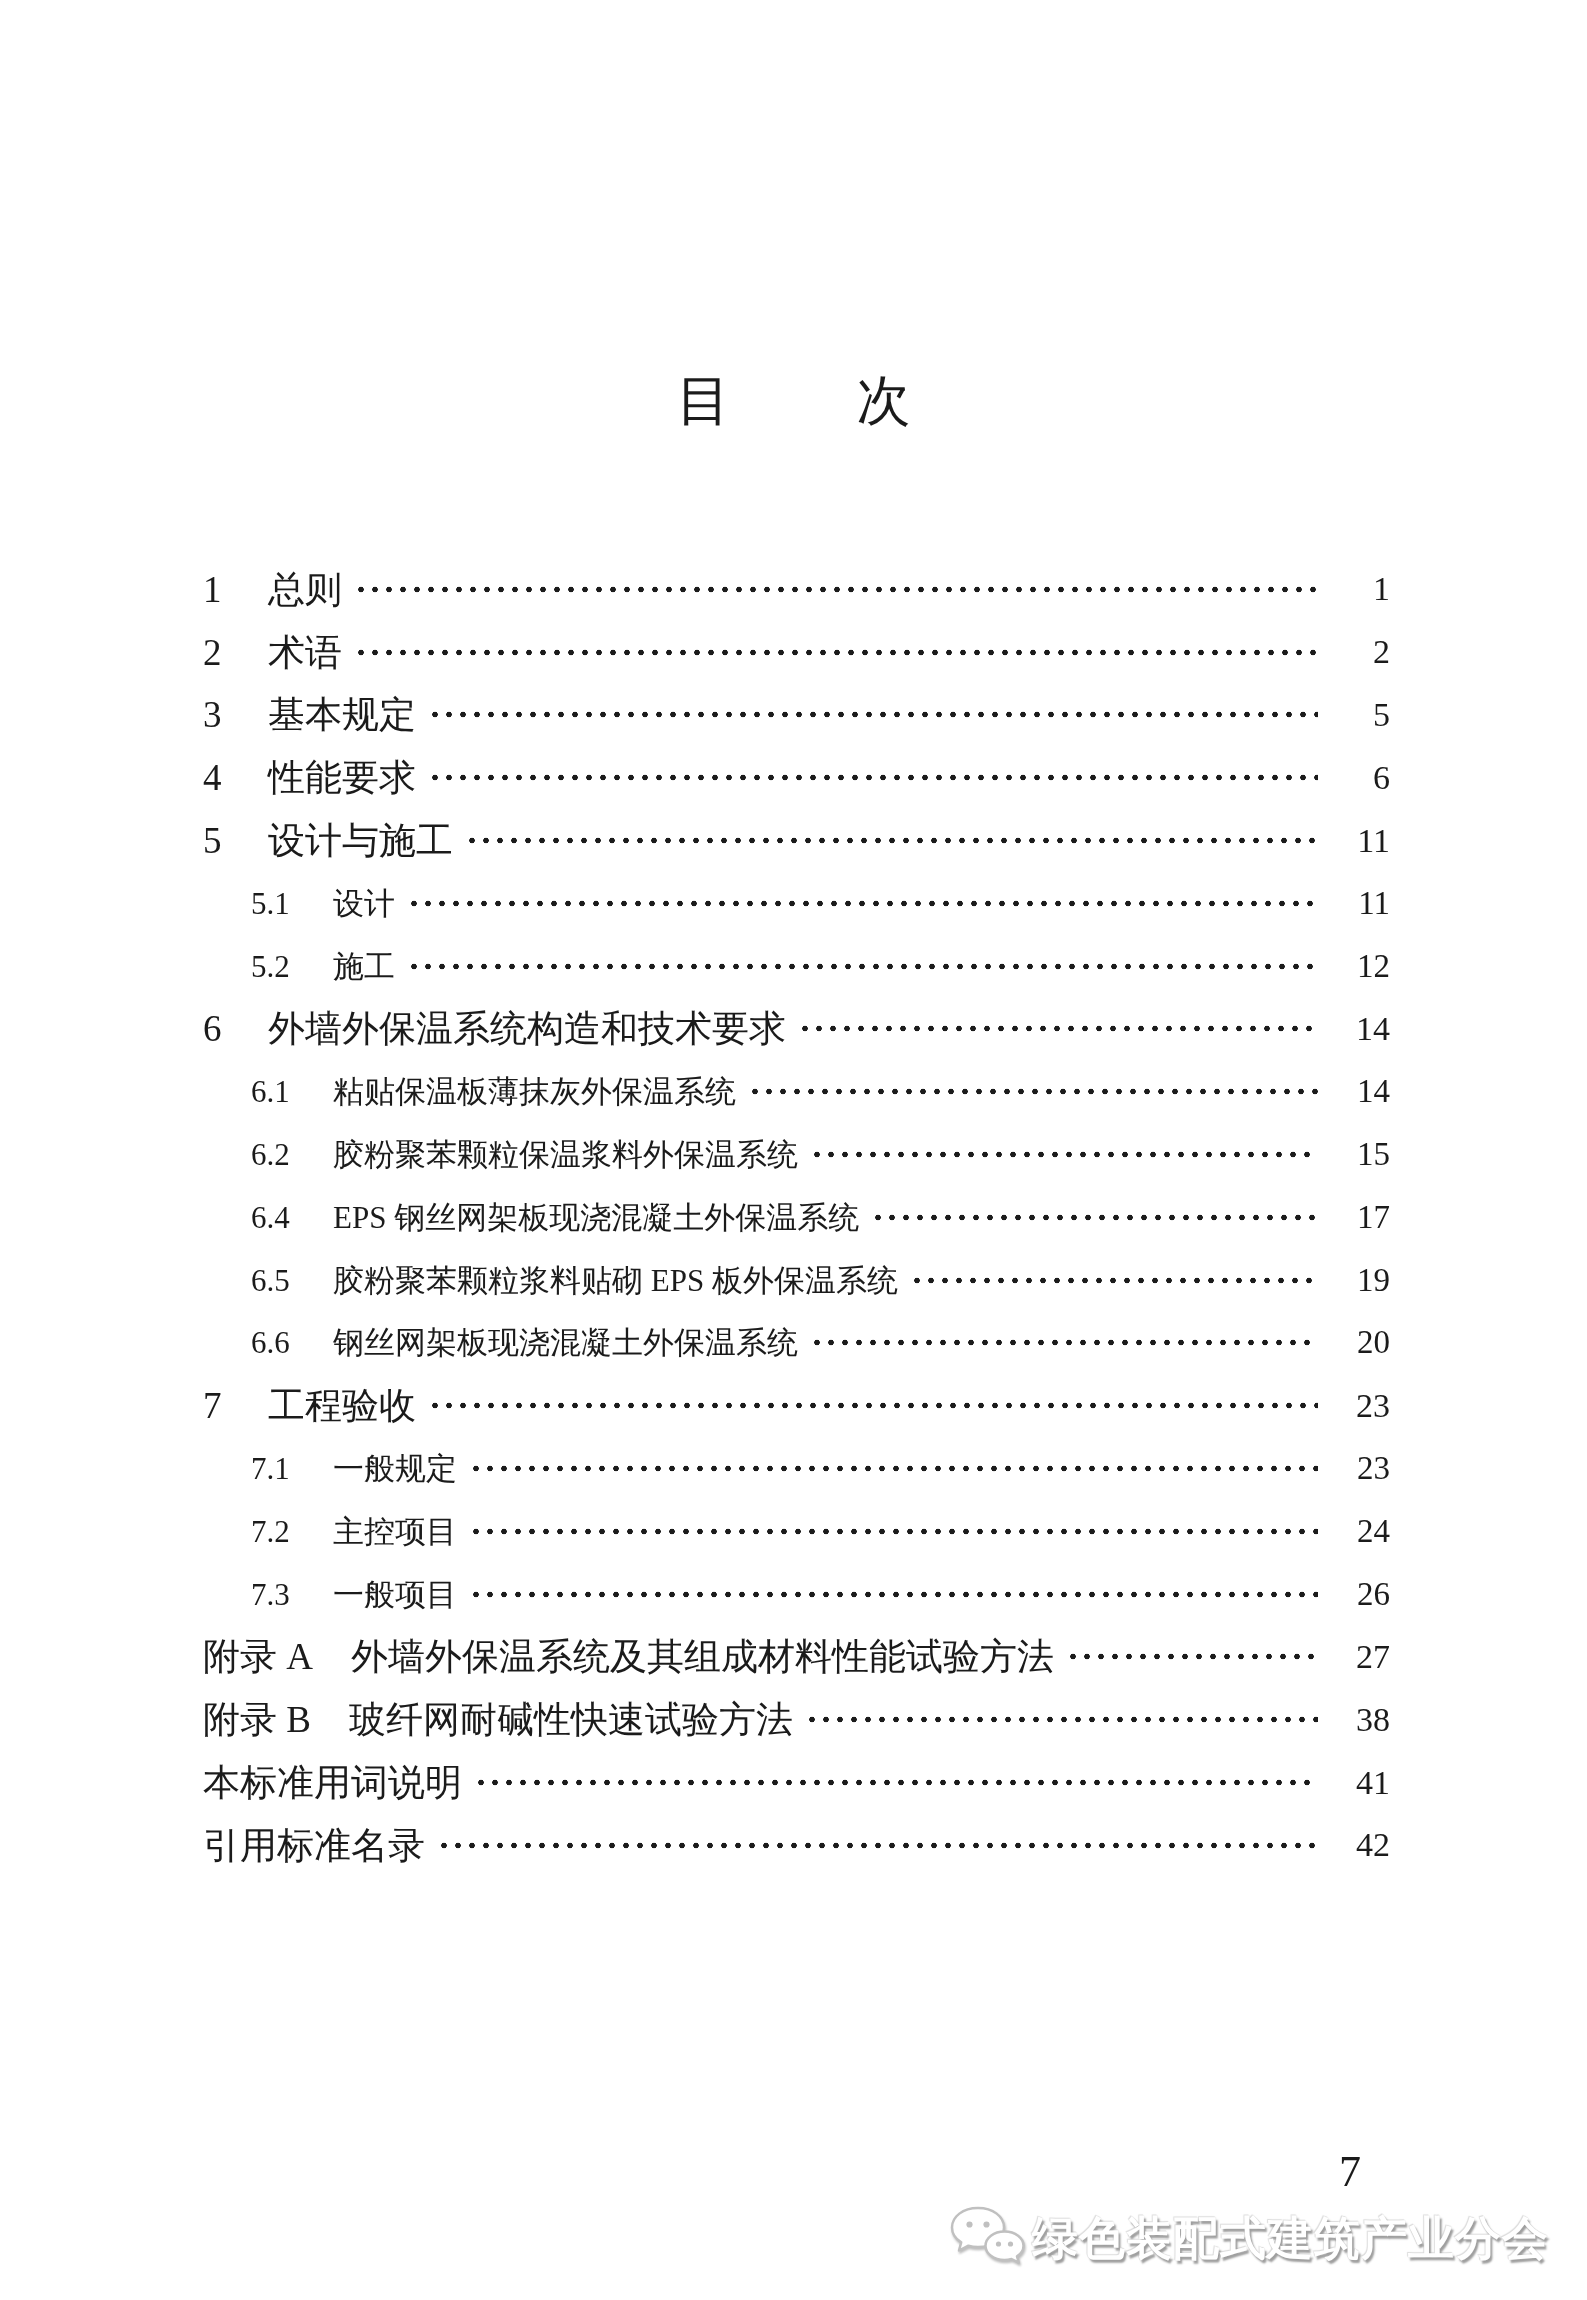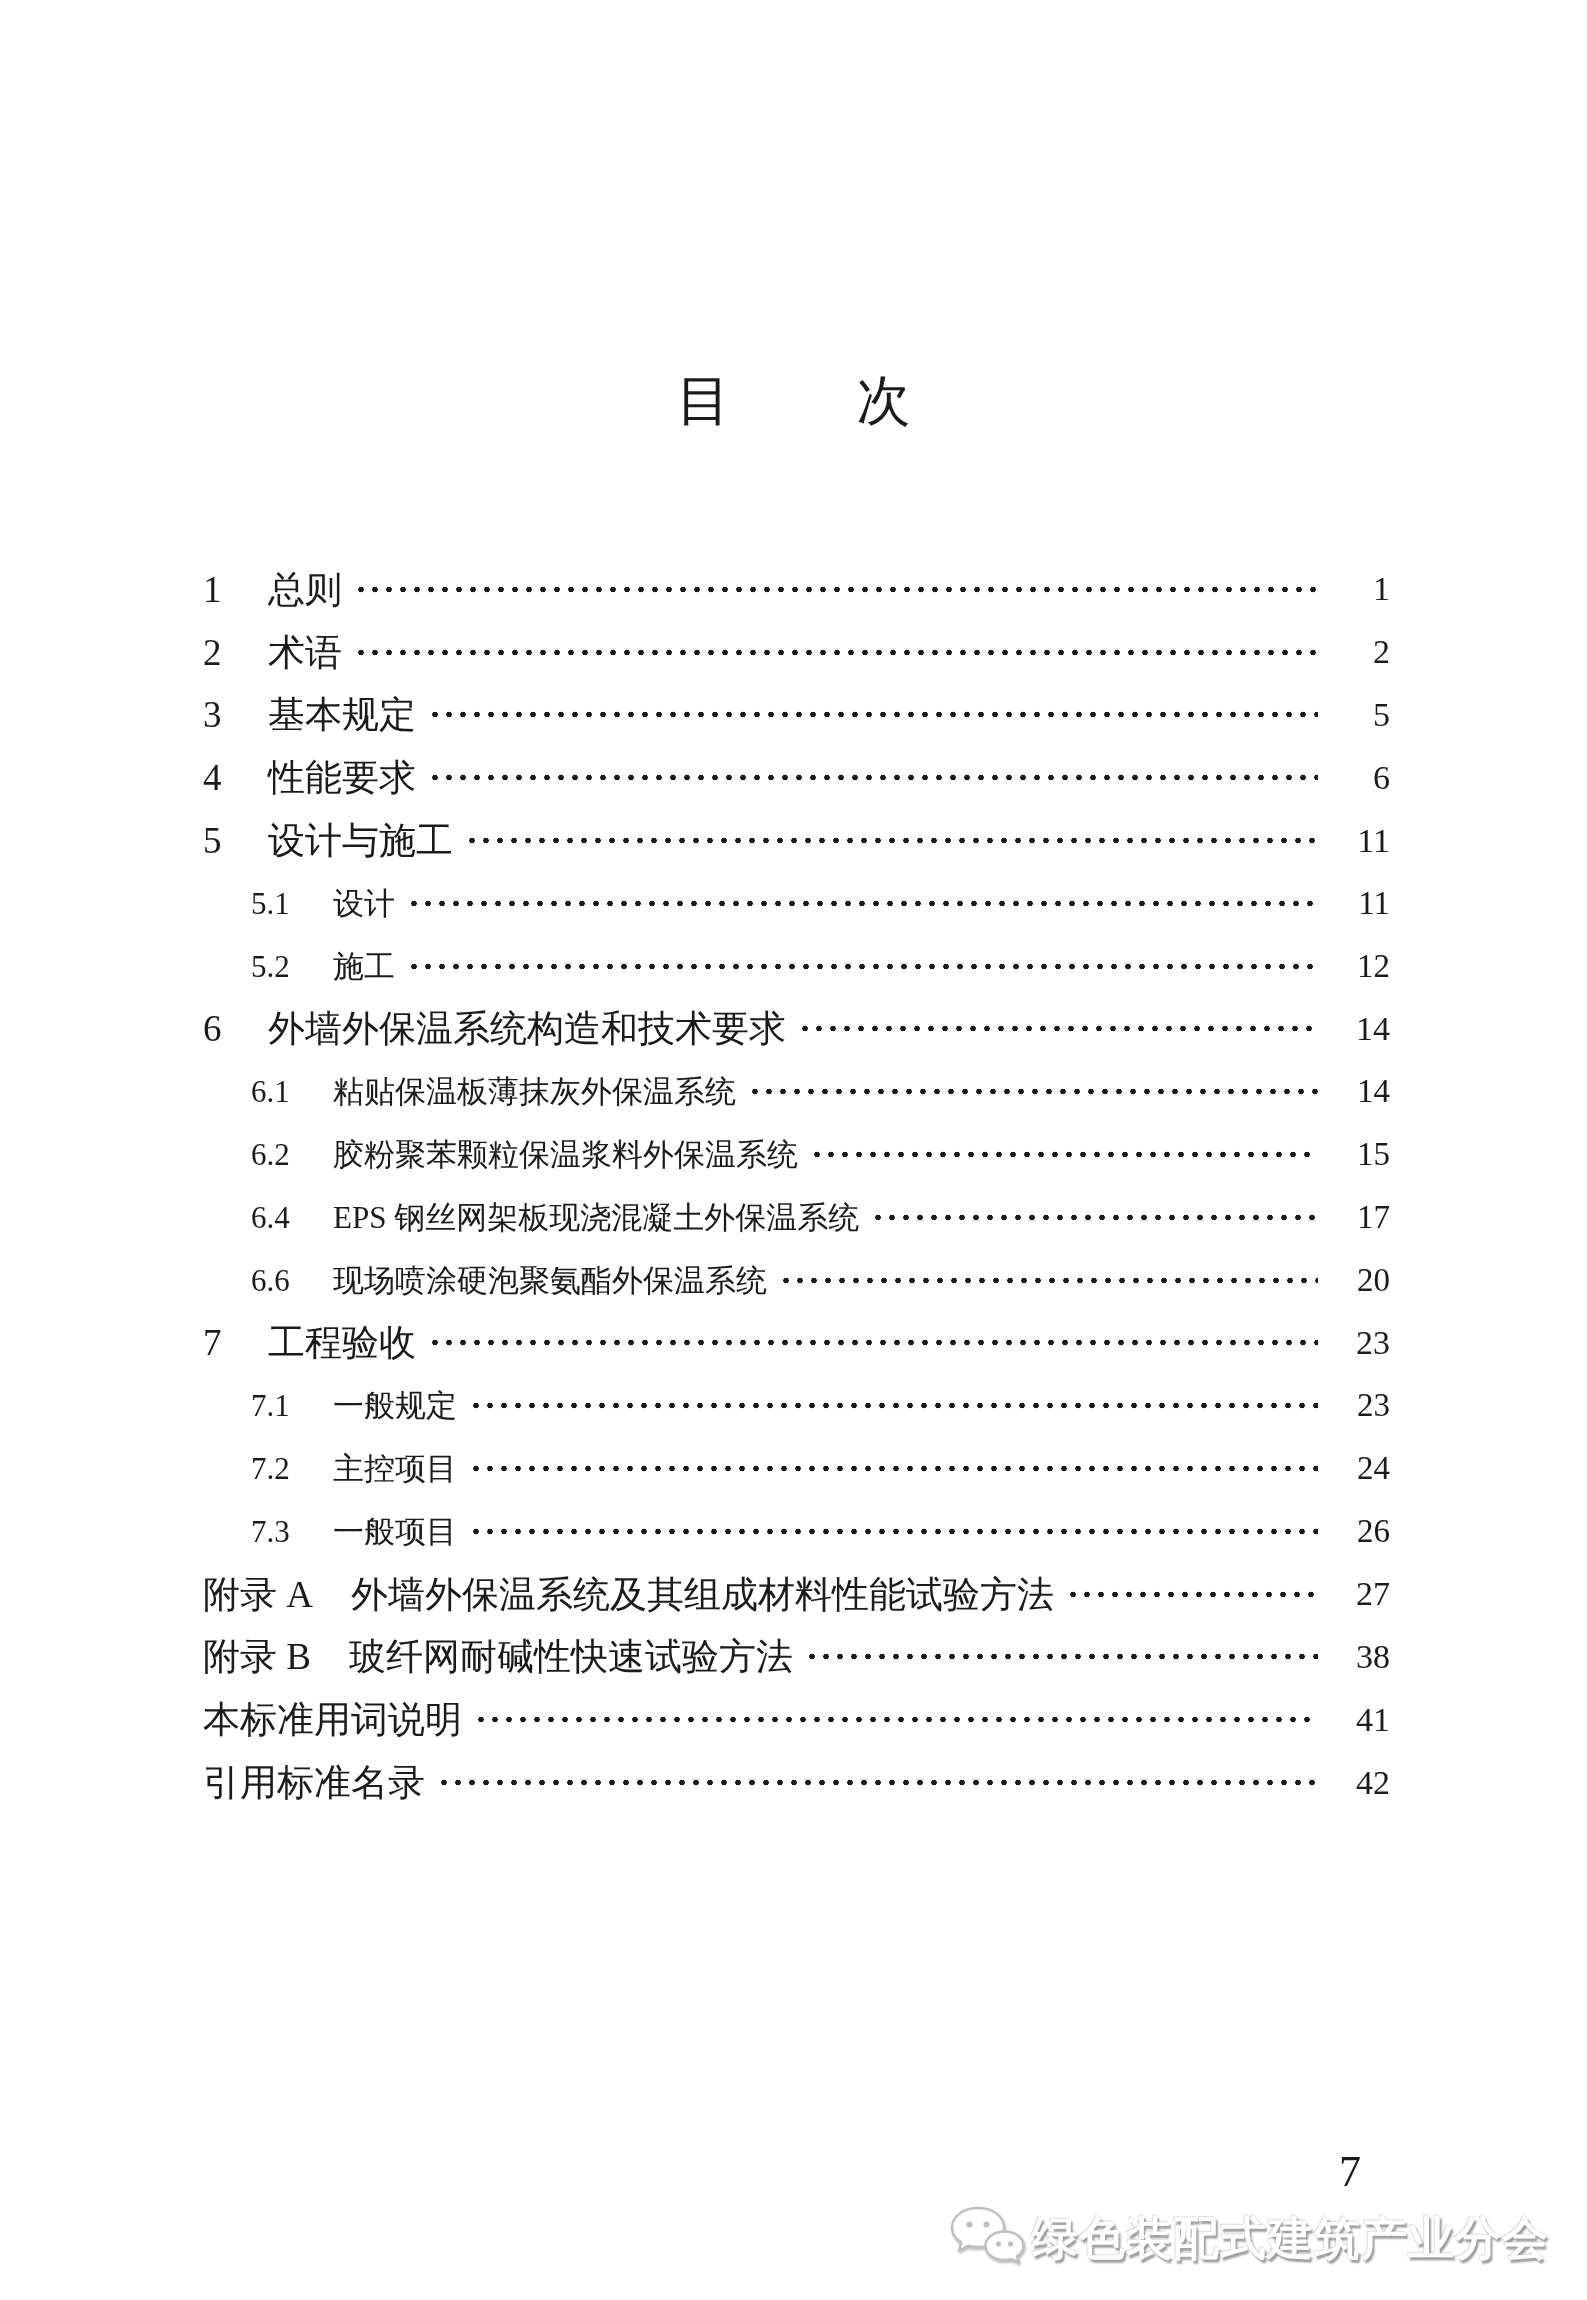--- a/index.html
+++ b/index.html
@@ -138,24 +138,30 @@
     </div>
 
 
     <div class="row lvl2">
       <span class="num">6.4</span>
       <span class="label">EPS 钢丝网架板现浇混凝土外保温系统</span>
       <span class="dots"></span>
       <span class="pg">17</span>
     </div>
 
+    <div class="row lvl2">
+      <span class="num">6.5</span>
+      <span class="label">胶粉聚苯颗粒浆料贴砌 EPS 板外保温系统</span>
+      <span class="dots"></span>
+      <span class="pg">19</span>
+    </div>
 
     <div class="row lvl2">
       <span class="num">6.6</span>
-      <span class="label">现场喷涂硬泡聚氨酯外保温系统</span>
+      <span class="label">钢丝网架板现浇混凝土外保温系统</span>
       <span class="dots"></span>
       <span class="pg">20</span>
     </div>
 
     <div class="row lvl1">
       <span class="num">7</span>
       <span class="label">工程验收</span>
       <span class="dots"></span>
       <span class="pg">23</span>
     </div>

